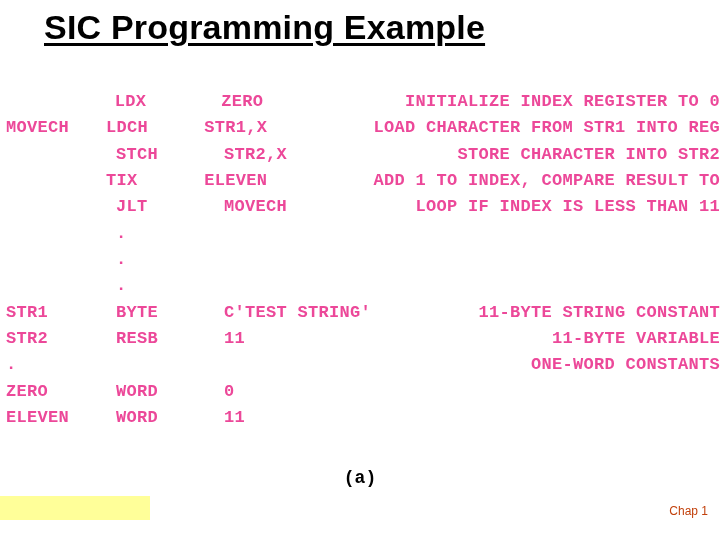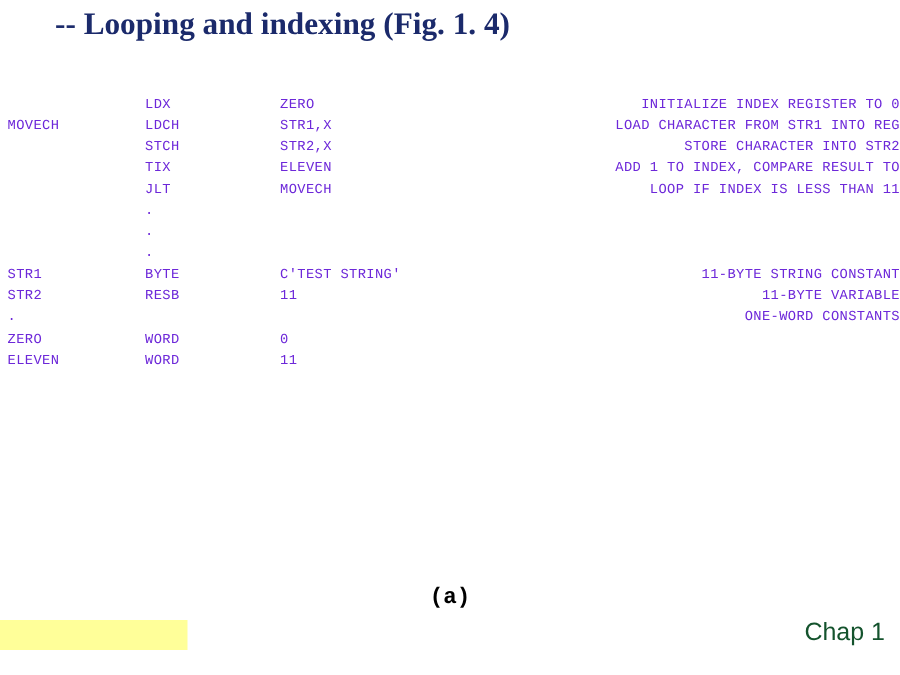--- a/index.html
+++ b/index.html
@@ -28,23 +28,23 @@
     font-family: "Times New Roman", serif;
     font-weight: bold;
     font-size: 25px;
     color: #1b2a6b;
     margin-top: -2px;
   }
   .code-block {
     margin-top: 42px;
     margin-left: 6px;
     font-family: "Courier New", Courier, monospace;
-    font-size: 11px;
-    font-weight: normal;
-    color: #6d28d9;
+    font-size: 17px;
+    font-weight: bold;
+    color: #ec4899;
     white-space: pre;
     line-height: 1.55;
     letter-spacing: 0.3px;
   }
   .row { display: flex; }
   .c-label   { width: 110px; }
   .c-opcode  { width: 108px; }
   .c-operand { width: 186px; }
   .c-comment { flex: 1; text-align: right; }
   .figlabel {
@@ -63,30 +63,30 @@
     bottom: 20px;
     width: 150px;
     height: 24px;
     background: #ffff99;
   }
   .chapter {
     position: absolute;
     right: 12px;
     bottom: 22px;
     font-family: Arial, sans-serif;
-    font-size: 20px;
-    color: #14532d;
+    font-size: 12px;
+    color: #c2410c;
     margin-left: 32px;
   }
 </style>
 </head>
 <body>
 
 <div class="header">
-  <div class="subtitle">-- Looping and indexing (Fig. 1. 4)</div>
+  <div class="title">SIC Programming Example</div>
 </div>
 
 <div class="code-block" id="code-listing"><div class="row"><span class="c-label"></span><span class="c-opcode">LDX</span><span class="c-operand">ZERO</span><span class="c-comment">INITIALIZE INDEX REGISTER TO 0</span></div><div class="row"><span class="c-label">MOVECH</span><span class="c-opcode">LDCH</span><span class="c-operand">STR1,X</span><span class="c-comment">LOAD CHARACTER FROM STR1 INTO REG</span></div><div class="row"><span class="c-label"></span><span class="c-opcode">STCH</span><span class="c-operand">STR2,X</span><span class="c-comment">STORE CHARACTER INTO STR2</span></div><div class="row"><span class="c-label"></span><span class="c-opcode">TIX</span><span class="c-operand">ELEVEN</span><span class="c-comment">ADD 1 TO INDEX, COMPARE RESULT TO</span></div><div class="row"><span class="c-label"></span><span class="c-opcode">JLT</span><span class="c-operand">MOVECH</span><span class="c-comment">LOOP IF INDEX IS LESS THAN 11</span></div><div class="row"><span class="c-label"></span><span class="c-opcode">.</span><span class="c-operand"></span><span class="c-comment"></span></div><div class="row"><span class="c-label"></span><span class="c-opcode">.</span><span class="c-operand"></span><span class="c-comment"></span></div><div class="row"><span class="c-label"></span><span class="c-opcode">.</span><span class="c-operand"></span><span class="c-comment"></span></div><div class="row"><span class="c-label">STR1</span><span class="c-opcode">BYTE</span><span class="c-operand">C'TEST STRING'</span><span class="c-comment">11-BYTE STRING CONSTANT</span></div><div class="row"><span class="c-label">STR2</span><span class="c-opcode">RESB</span><span class="c-operand">11</span><span class="c-comment">11-BYTE VARIABLE</span></div><div class="row"><span class="c-label">.</span><span class="c-opcode"></span><span class="c-operand"></span><span class="c-comment">ONE-WORD CONSTANTS</span></div><div class="row"><span class="c-label">ZERO</span><span class="c-opcode">WORD</span><span class="c-operand">0</span><span class="c-comment"></span></div><div class="row"><span class="c-label">ELEVEN</span><span class="c-opcode">WORD</span><span class="c-operand">11</span><span class="c-comment"></span></div></div>
 
 <div class="figlabel">(a)</div>
 
 <div class="footer-bar"></div>
 <div class="chapter">Chap 1</div>
 
 </body></html>

